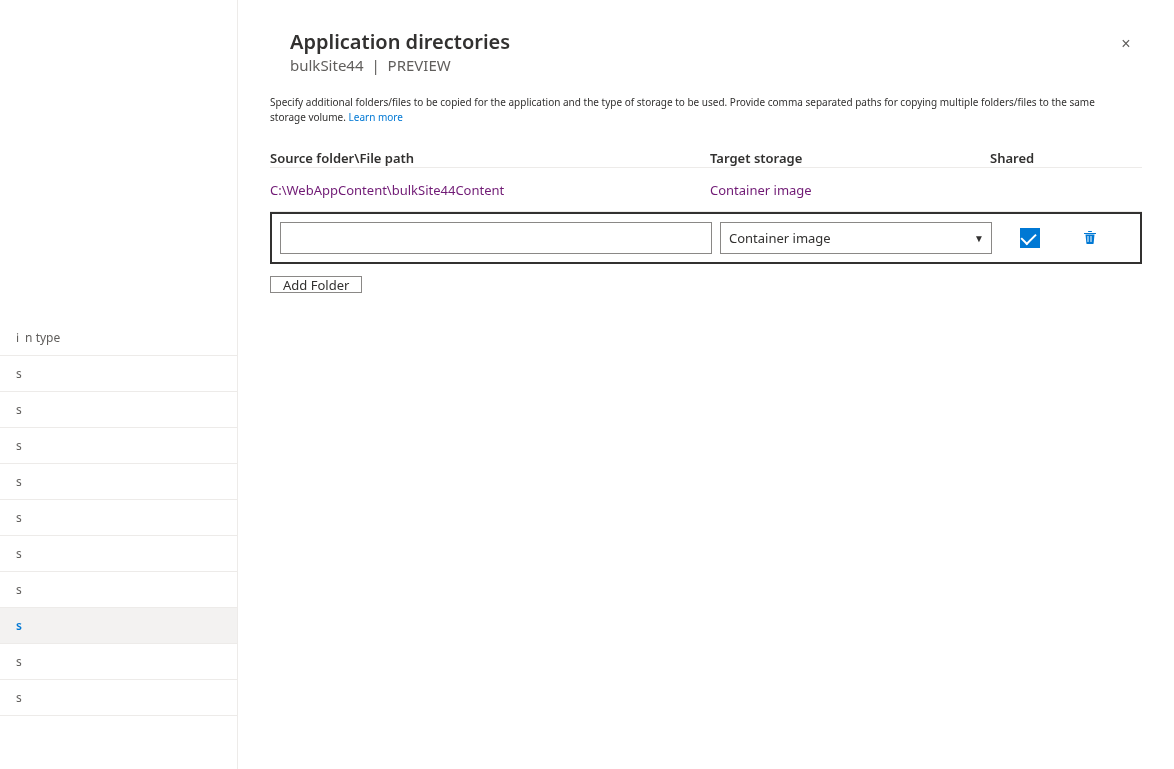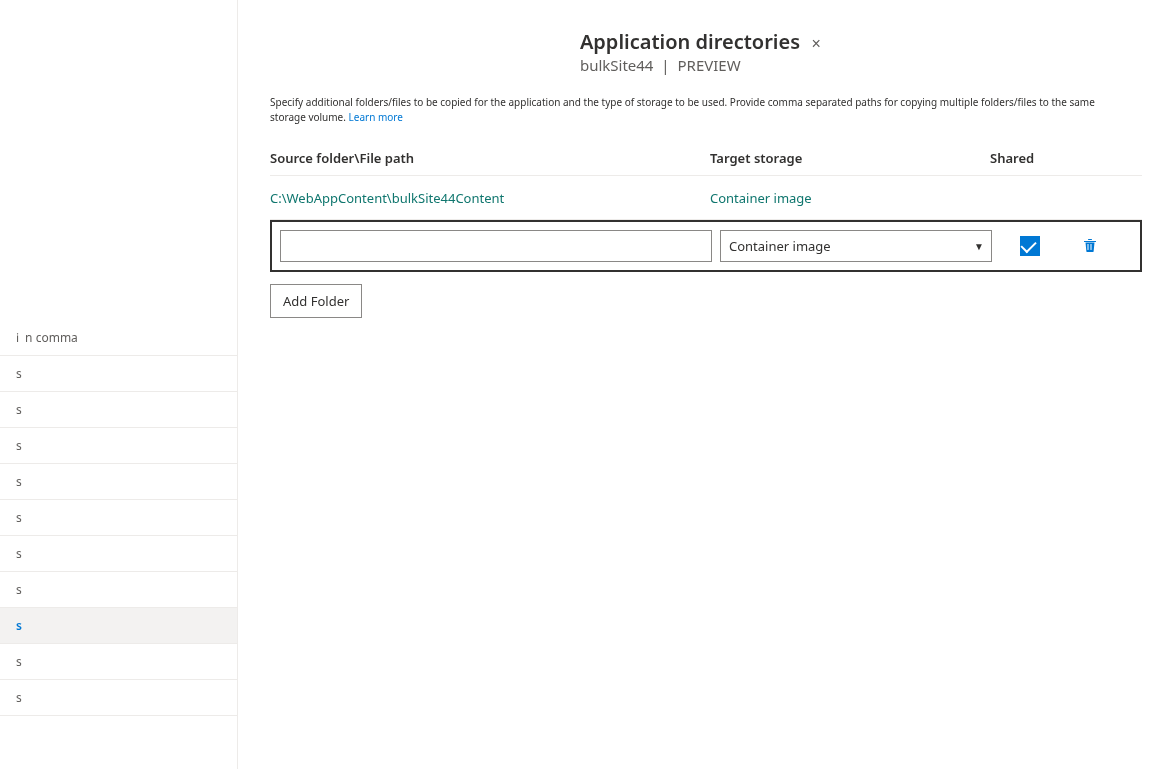--- a/index.html
+++ b/index.html
@@ -47,23 +47,24 @@
       left: 238px;
       top: 0;
       right: 0;
       bottom: 0;
       background: #fff;
       padding: 28px 32px;
       overflow-y: auto;
     }
     .dialog-header {
       display: flex;
-      justify-content: center;
+      justify-content: space-between;
       align-items: flex-start;
       margin-bottom: 4px;
+      margin-left: 20px;
     }
     .dialog-title {
       font-size: 20px;
       font-weight: 600;
       color: #323130;
     }
     .dialog-close {
       width: 32px;
       height: 32px;
       border: none;
@@ -96,40 +97,39 @@
       text-decoration: none;
     }
     
     .table-container {
       width: 100%;
     }
     .table-header {
       display: grid;
       grid-template-columns: 440px 280px 120px 60px;
       border-bottom: 1px solid #edebe9;
-      padding-bottom: 8px;
       margin-bottom: 0;
     }
     .table-header-cell {
       font-size: 13px;
       font-weight: 600;
       color: #323130;
       padding: 0 0 0 0;
     }
     .table-row-data {
       display: grid;
       grid-template-columns: 440px 280px 120px 60px;
       align-items: center;
       border-bottom: 1px solid #edebe9;
       padding: 12px 0;
       min-height: 44px;
     }
     .table-cell {
       font-size: 13px;
-      color: #0f766e;
+      color: #701a75;
       padding-right: 16px;
     }
     
     .table-row-edit {
       display: grid;
       grid-template-columns: 440px 280px 60px 60px;
       align-items: center;
       border: 2px solid #323130;
       padding: 8px;
       margin-top: 0;
@@ -212,42 +212,42 @@
       border-radius: 2px;
     }
     
     .trash-icon { 
       width: 16px; 
       height: 16px; 
       fill: #0078d4; 
     }
     .add-folder-btn {
       margin-top: 12px;
-      height: 34px;
+      height: 17px;
       padding: 0 12px;
       border: 1px solid #8a8886;
       background: #fff;
       font-size: 13px;
       color: #323130;
       cursor: pointer;
       font-family: inherit;
       display: inline-flex;
       align-items: center;
     }
   </style>
 </head>
 <body>
 
 <div class="page-wrapper">
 
   <div class="sidebar">
 
     <div class="sidebar-label">
       <span>ℹ</span>
-      <span>n comma</span>
+      <span>n type</span>
     </div>
 
     <div class="sidebar-label">
       <span>s</span>
     </div>
     <div class="sidebar-label">
       <span>s</span>
     </div>
     <div class="sidebar-label">
       <span>s</span>

